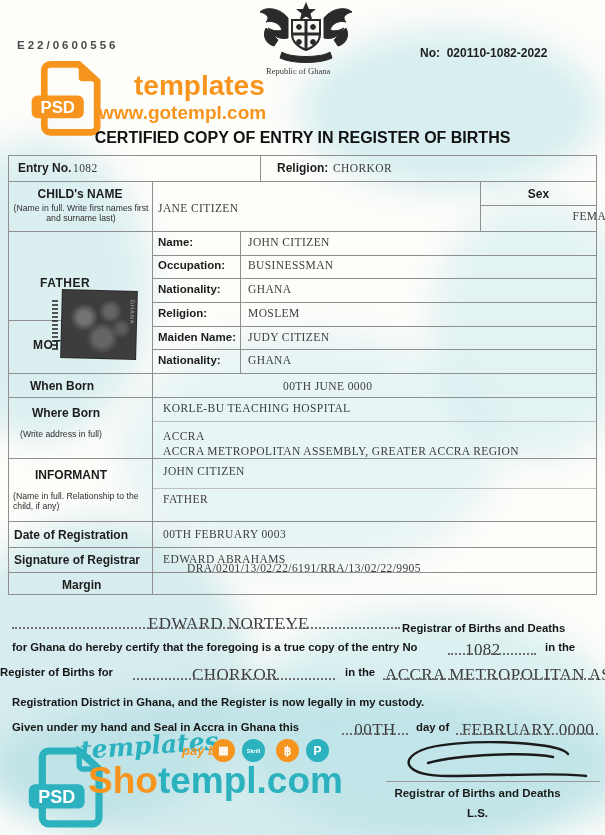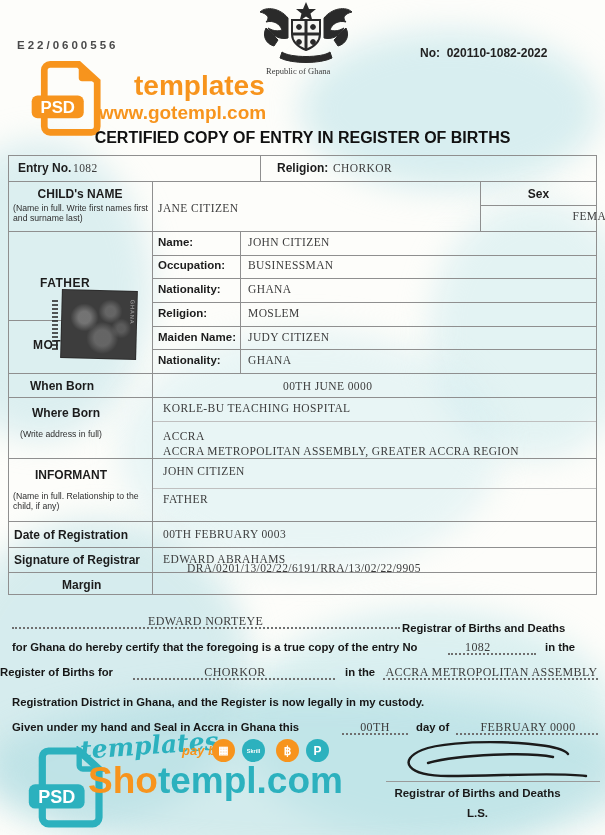--- a/index.html
+++ b/index.html
@@ -14,21 +14,21 @@
   .lbl{font-weight:bold;font-size:11.5px;color:#1c1c1c;}
   .lbl-sm{font-weight:bold;font-size:12px;color:#1c1c1c;}
   .val{font-family:"Liberation Serif","DejaVu Serif",serif;font-size:11.5px;color:#3c3c3c;letter-spacing:.4px;}
   .note{position:absolute;font-size:8.7px;color:#2e2e2e;line-height:1.2;white-space:normal;}
   .hline{position:absolute;height:1px;background:#8f8f8f;}
   .hline-faint{position:absolute;height:1px;background:#bfbfbf;}
   .vline{position:absolute;width:1px;background:#8f8f8f;}
   .dotted{position:absolute;height:0;border-bottom:2px dotted #6f6f6f;}
   .solidline{position:absolute;height:1px;background:#777;}
   .cert{font-weight:bold;font-size:11.3px;color:#161616;}
-  .certval{font-family:"Liberation Serif","DejaVu Serif",serif;font-size:12px;color:#3c3c3c;letter-spacing:.4px;}
+  .certval{font-family:"Liberation Serif","DejaVu Serif",serif;font-size:17px;color:#3c3c3c;letter-spacing:.4px;}
   .wm{position:absolute;border-radius:50%;filter:blur(16px);pointer-events:none;}
   .paycircle{position:absolute;width:23px;height:23px;border-radius:50%;display:flex;align-items:center;justify-content:center;color:#fff;font-weight:bold;}
   .stampnoise{position:absolute;inset:0;
     background:
       radial-gradient(circle at 30% 40%, rgba(160,160,160,.55) 0 6px, transparent 14px),
       radial-gradient(circle at 65% 30%, rgba(140,140,140,.5) 0 5px, transparent 12px),
       radial-gradient(circle at 55% 70%, rgba(150,150,150,.45) 0 8px, transparent 16px),
       radial-gradient(circle at 80% 55%, rgba(120,120,120,.5) 0 4px, transparent 10px);
   }
   .tinytext{position:absolute;width:6px;
@@ -107,21 +107,21 @@
   <div class="vline" style="left:152px;top:181px;height:413px;"></div>
   <div class="vline" style="left:240px;top:231px;height:142px;"></div>
   <div class="vline" style="left:480px;top:181px;height:50px;"></div>
 
   <div class="t lbl-sm" style="left:18px;top:161px;">Entry No.</div>
   <div class="t val" style="left:73px;top:162px;">1082</div>
   <div class="t lbl-sm" style="left:277px;top:161px;">Religion:</div>
   <div class="t val" style="left:333px;top:162px;">CHORKOR</div>
 
   <div class="t lbl-sm" style="left:8px;top:187px;width:144px;text-align:center;">CHILD's NAME</div>
-  <div class="note" style="left:13px;top:203px;width:136px;">(Name in full. Write first names first and surname last)</div>
+  <div class="note" style="left:13px;top:203px;width:136px;text-align:center;">(Name in full. Write first names first and surname last)</div>
   <div class="t val" style="left:158px;top:202px;">JANE CITIZEN</div>
   <div class="t lbl-sm" style="left:480px;top:187px;width:117px;text-align:center;">Sex</div>
   <div class="t val" style="left:480px;top:210px;width:141px;text-align:right;">FEMALE</div>
 
   <div class="t lbl-sm" style="left:40px;top:276px;letter-spacing:.5px;">FATHER</div>
   <div class="t lbl-sm" style="left:33px;top:338px;letter-spacing:.5px;">MOTHER</div>
 
   <div class="t lbl" style="left:158px;top:236px;">Name:</div>
   <div class="t val" style="left:248px;top:236px;">JOHN CITIZEN</div>
   <div class="t lbl" style="left:158px;top:259px;">Occupation:</div>

